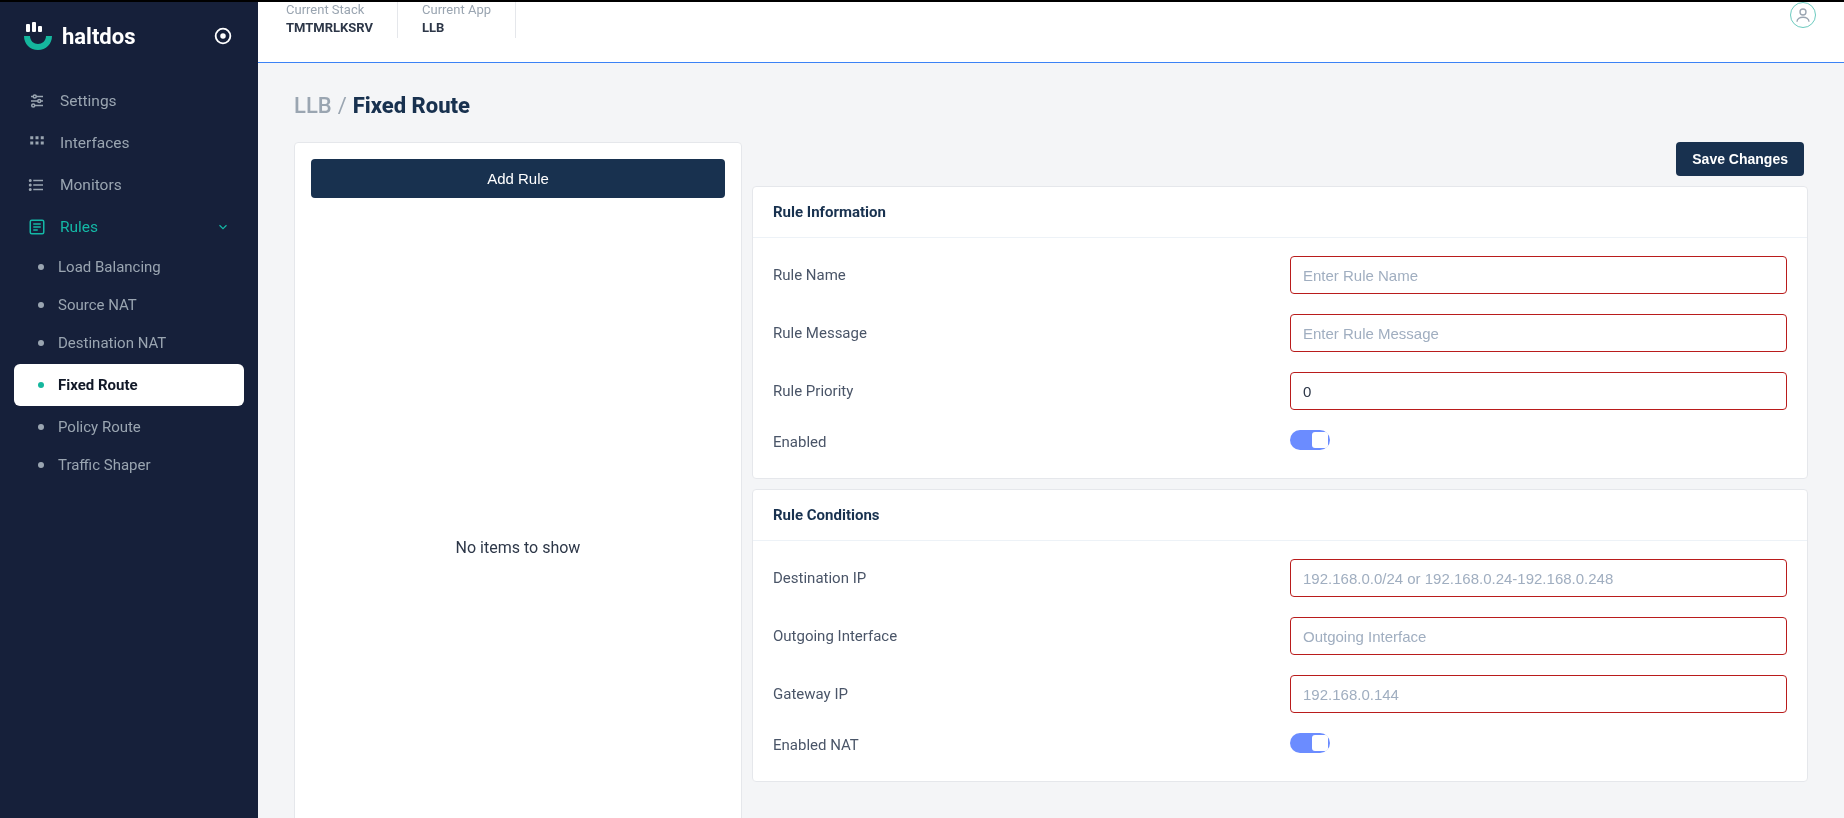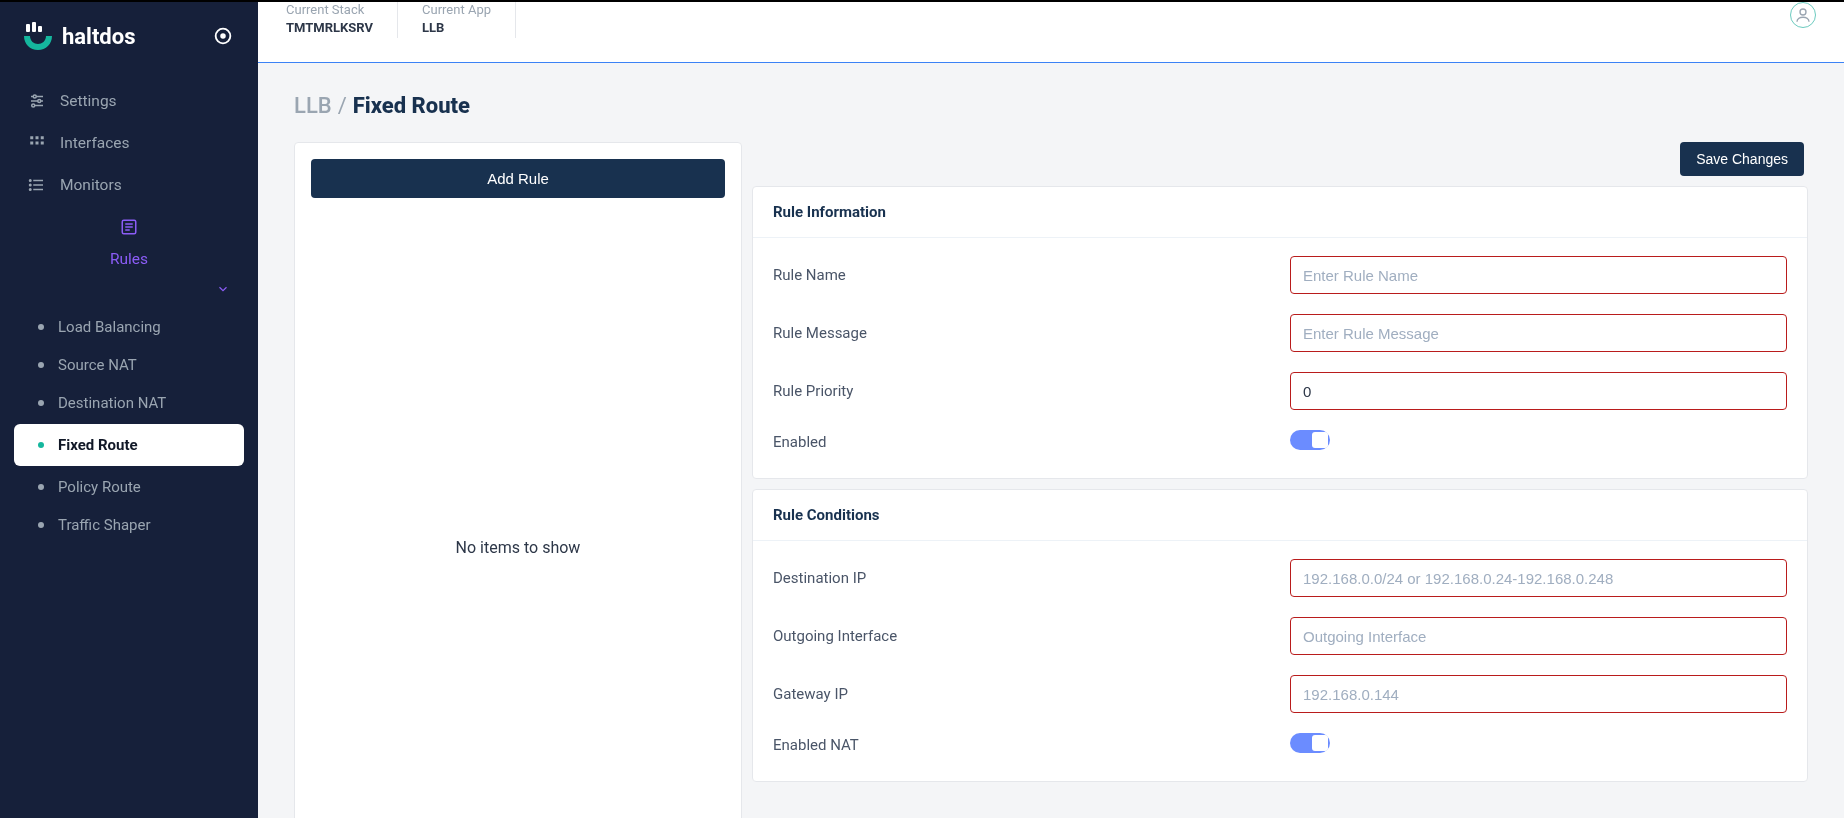--- a/index.html
+++ b/index.html
@@ -53,21 +53,21 @@
     display: flex;
     align-items: center;
     gap: 14px;
     padding: 12px 28px;
     color: #9aa5b1;
     font-size: 15.5px;
     cursor: pointer;
     position: relative;
   }
   .nav-item.has-caret { justify-content: flex-start; }
-  .nav-item.active-top { color: #8b5cf6; flex-direction: column; }
+  .nav-item.active-top { color: #14b8a6; }
   .nav-item .nav-icon { width: 18px; height: 18px; flex-shrink: 0; }
   .nav-item .chevron {
     margin-left: auto;
     width: 14px; height: 14px;
   }
   .subnav {
     list-style: none;
     padding: 0 0 4px 0;
   }
   .subnav-item {
@@ -178,20 +178,21 @@
     padding-right: 4px;
   }
   .btn-secondary {
     background: #18314f;
     color: #fff;
     border: none;
     padding: 9px 16px;
     border-radius: 4px;
     font-size: 14px;
     cursor: pointer;
+    font-weight: bold;
   }
   .panel-section { padding: 0; }
   .section-title {
     font-size: 15px;
     font-weight: 700;
     color: #18314f;
     padding: 16px 20px;
     border-bottom: 1px solid #edf2f7;
   }
   .form-row {

